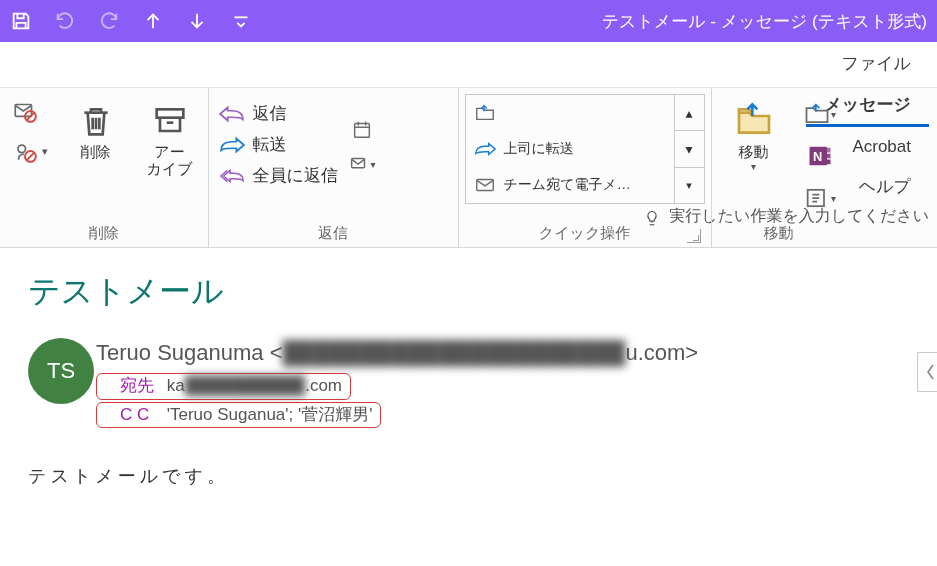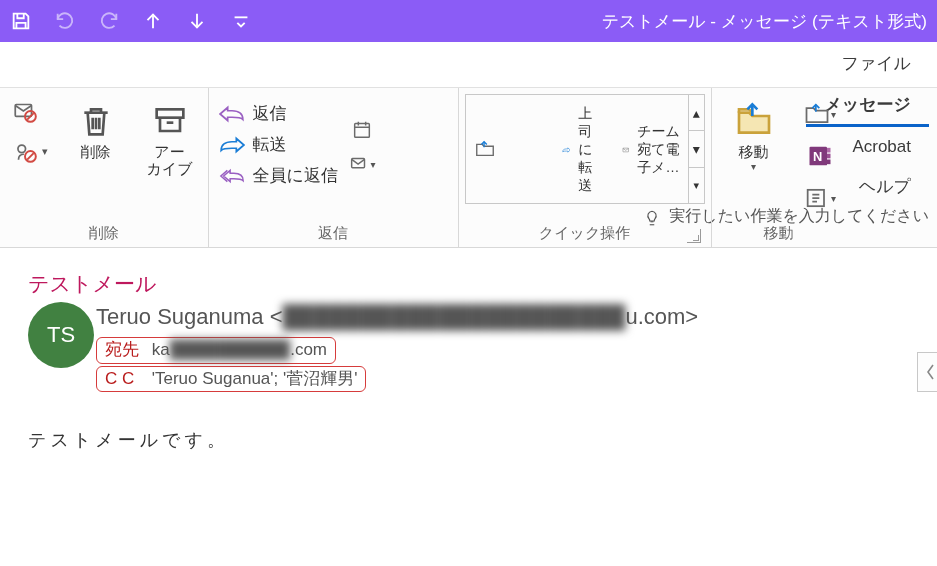--- a/index.html
+++ b/index.html
@@ -138,61 +138,61 @@
   .rhs-stack{display:flex;flex-direction:column;gap:6px;padding-top:22px;}
   .mini-btn{width:28px;height:28px;display:flex;align-items:center;justify-content:center;cursor:pointer;}
   .mini-btn svg{width:22px;height:22px;}
 
   
   .qs-box{
     border:1px solid #c8c8c8;
     width:240px; height:110px;
     display:flex;
   }
-  .qs-items{flex:1;display:flex;flex-direction:row;}
+  .qs-items{flex:1;display:flex;flex-direction:column;}
   .qs-row{flex:1;display:flex;align-items:center;gap:8px;padding:0 8px;cursor:pointer;}
   .qs-row + .qs-row{border-top:1px solid transparent;}
   .qs-row svg{width:22px;height:22px;}
   .qs-spin{width:30px;display:flex;flex-direction:column;border-left:1px solid #c8c8c8;}
   .qs-spin div{flex:1;display:flex;align-items:center;justify-content:center;cursor:pointer;border-top:1px solid #c8c8c8;}
   .qs-spin div:first-child{border-top:none;}
 
   
   .move-stack{display:flex;flex-direction:column;gap:6px;padding:2px;}
   .move-stack .mini-btn{width:36px;height:36px;}
   .move-stack .mini-btn svg{width:28px;height:28px;}
 
   
   .reading{ padding: 22px 28px 10px 28px; position:relative;}
   .subject{
-    font-size: 21px;
-    color:#be185d;
+    font-size: 32px;
+    color:#0f766e;
     font-weight:400;
-    margin-bottom:4px;
+    margin-bottom:24px;
   }
   .sender-row{display:flex;gap:2px;}
   .avatar{
     width:66px;height:66px;border-radius:50%;
     background:#418141;color:#fff;
     display:flex;align-items:center;justify-content:center;
     font-size:22px;font-weight:400;
     flex-shrink:0;
   }
   .addr-block{font-size:18px;color:#444;line-height:1.4;}
   .addr-block .from-line{font-size:22px;color:#555;margin-bottom:2px;}
   .addr-block .to-line, .addr-block .cc-line{
     display:inline-block;
     border:1.5px solid #d63b3b;
     border-radius:6px;
     padding:0 8px 1px 8px;
     font-size:17px;
     color:#555;
     margin-top:2px;
   }
-  .addr-label{display:inline-block;width:42px;color:#b91c1c;}
+  .addr-label{display:inline-block;width:42px;color:#a21caf;margin-left:15px;}
 
   .reply-flyout{
     position:absolute;
     right:-4px;top:104px;
     width:24px;height:40px;
     border:1px solid #c8c8c8;
     border-right:none;
     background:#fdfdfd;
     display:flex;align-items:center;justify-content:center;
     cursor:pointer;

